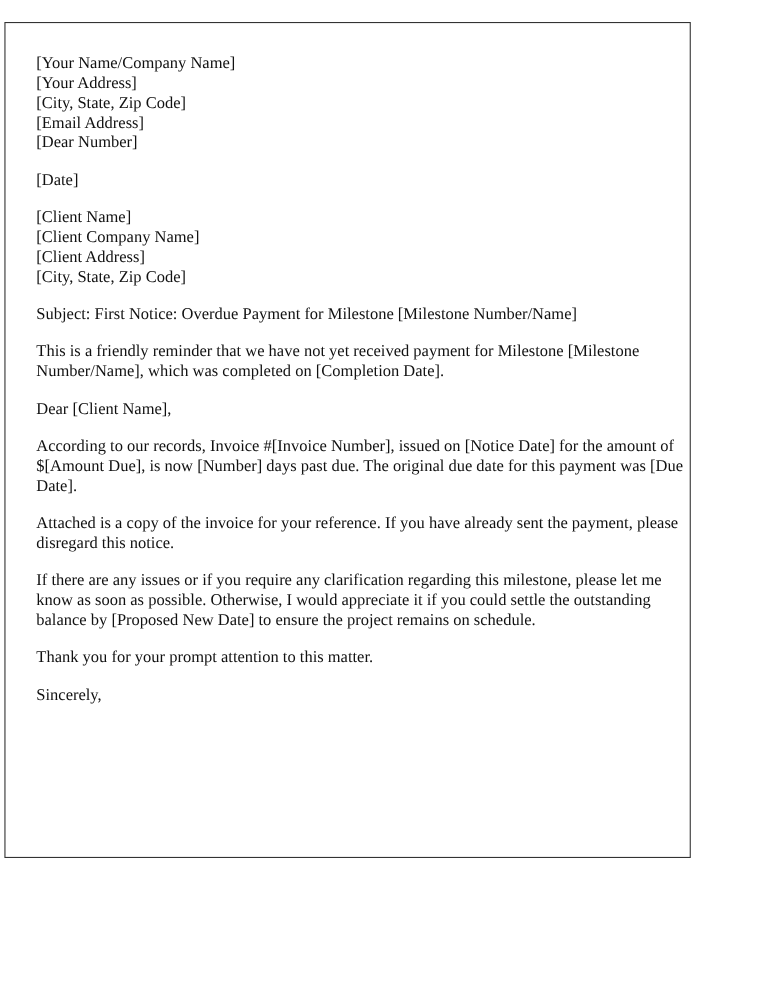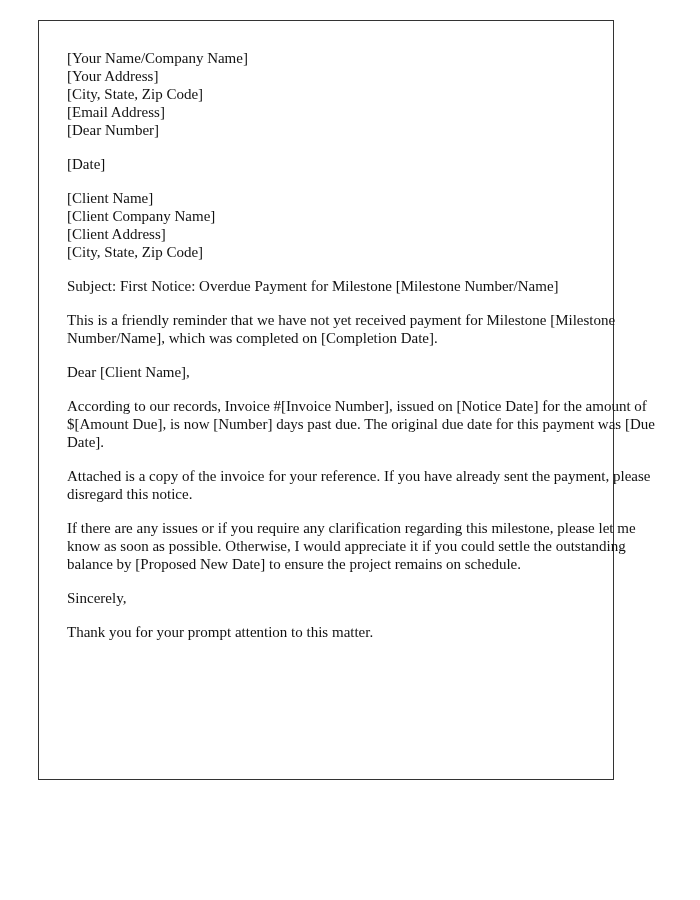--- a/index.html
+++ b/index.html
@@ -1,19 +1,19 @@
 <!DOCTYPE html>
 <html><head>
 <meta charset="utf-8">
 <style>
   html, body { margin: 0; padding: 0; background: #ffffff; }
   body { width: 700px; height: 900px; position: relative; overflow: hidden; }
   .page {
-    position: absolute; left: 38px; top: 20px;
-    width: 576px; height: 760px;
+    position: absolute; left: 4px; top: 20px;
+    width: 624px; height: 760px;
     border: 1px solid #333333; box-sizing: border-box; background: #fff;
   }
   .content {
     position: absolute; left: 28px; top: 28px; width: 590px;
     font-family: "Liberation Serif", serif; font-size: 15px; line-height: 18px; color: #111;
   }
   .block { margin: 0 0 16px 0; }
   .line { display: block; }
   .subject { font-weight: normal; }
   p { margin: 0 0 16px 0; }
@@ -38,16 +38,16 @@
       <span class="line">[Client Company Name]</span>
       <span class="line">[Client Address]</span>
       <span class="line">[City, State, Zip Code]</span>
     </div>
     <p class="subject">Subject: First Notice: Overdue Payment for Milestone [Milestone Number/Name]</p>
     <p>This is a friendly reminder that we have not yet received payment for Milestone [Milestone Number/Name], which was completed on [Completion Date].</p>
     <p>Dear [Client Name],</p>
     <p>According to our records, Invoice #[Invoice Number], issued on [Notice Date] for the amount of $[Amount Due], is now [Number] days past due. The original due date for this payment was [Due Date].</p>
     <p>Attached is a copy of the invoice for your reference. If you have already sent the payment, please disregard this notice.</p>
     <p>If there are any issues or if you require any clarification regarding this milestone, please let me know as soon as possible. Otherwise, I would appreciate it if you could settle the outstanding balance by [Proposed New Date] to ensure the project remains on schedule.</p>
+    <p>Thank you for your prompt attention to this matter.</p>
     <p>Sincerely,</p>
-    <p>Thank you for your prompt attention to this matter.</p>
   </div>
 </div>
 
 </body></html>

